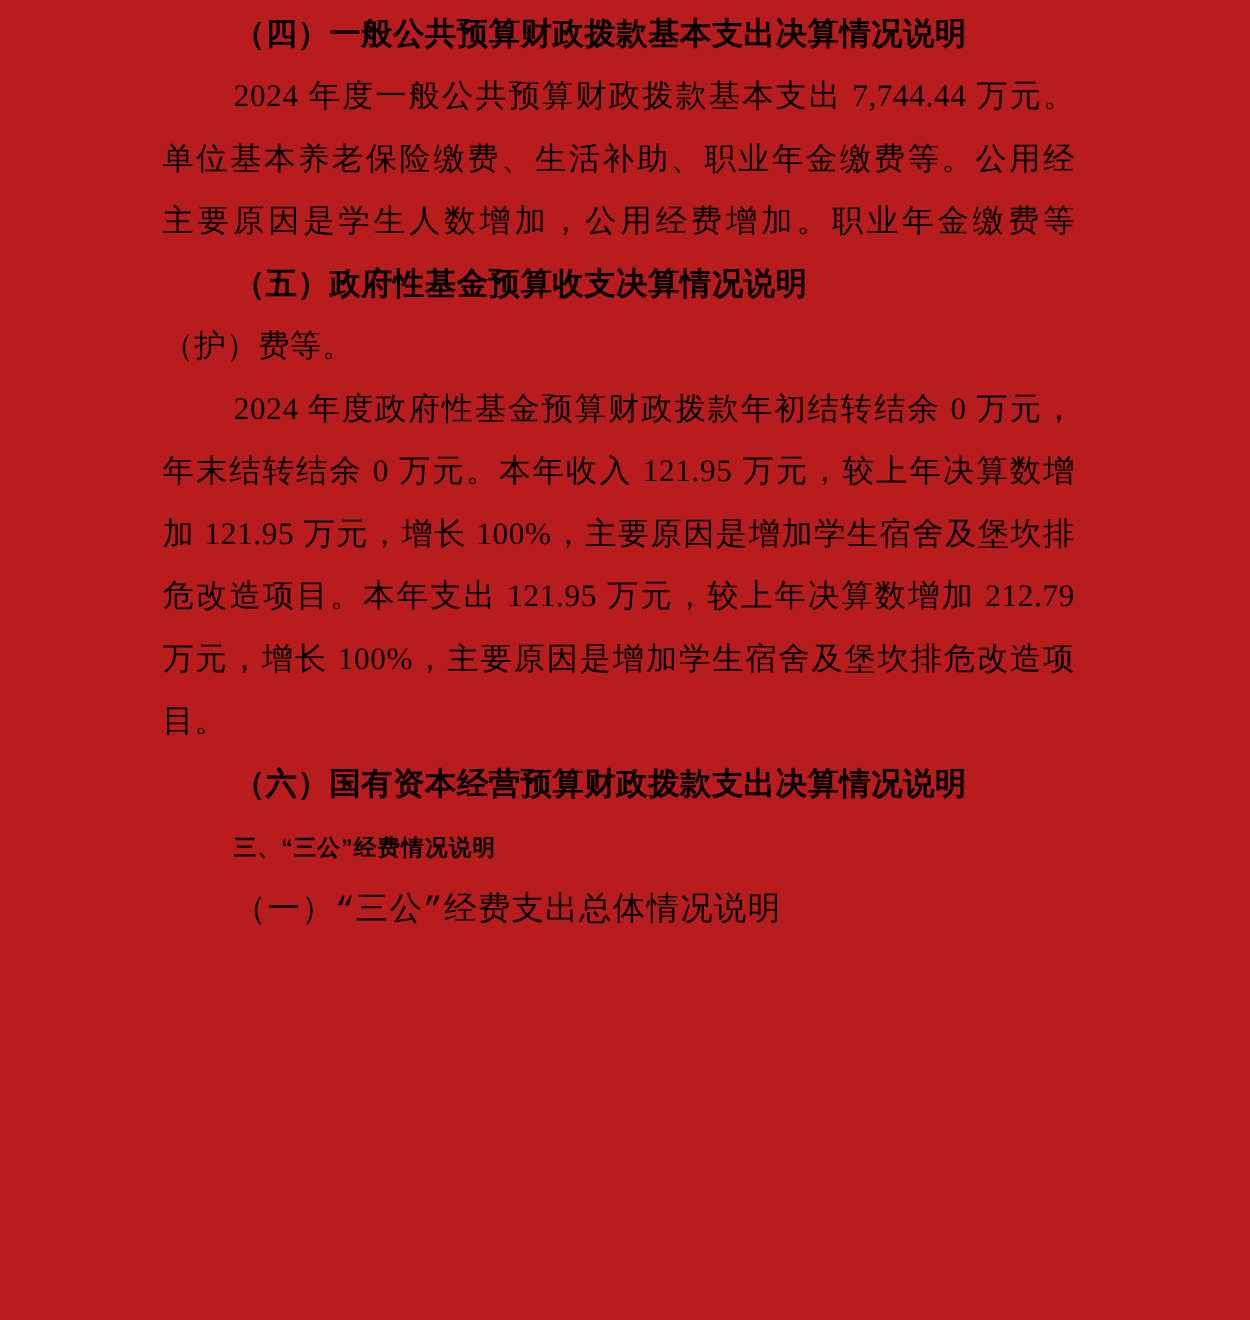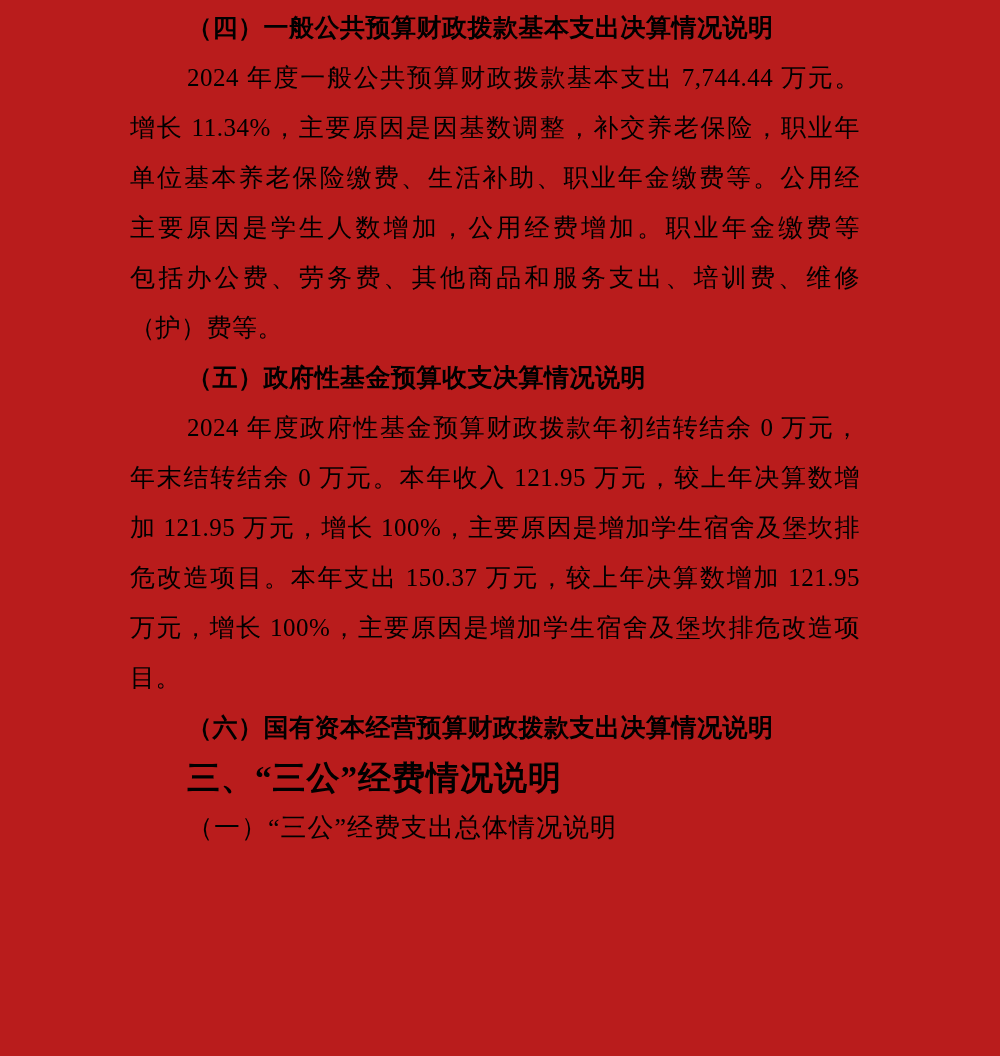--- a/index.html
+++ b/index.html
@@ -47,47 +47,46 @@
     text-align-last: justify;
     letter-spacing: 0.5px;
   }
   
   .line.heading-kai {
     font-weight: bold;
     font-size: 25px;
   }
   
   .line.heading-hei {
-    font-family: Liberation Serif, serif;
+    font-family: Liberation Sans, sans-serif;
     font-weight: bold;
-    font-size: 33px;
+    font-size: 18px;
     letter-spacing: 1px;
   }
   
   .line.heading-sub {
     font-size: 26px;
     letter-spacing: 1px;
+    font-family: Liberation Mono, monospace;
   }
 </style>
 </head>
 <body>
 
 <div class="page">
   <div class="text-block" id="doc">
       <div class="line heading-kai indent">（四）一般公共预算财政拨款基本支出决算情况说明</div>
       <div class="line body indent fill">2024 年度一般公共预算财政拨款基本支出 7,744.44 万元。</div>
-      <div class="line body fill">增长 11.34%，主要原因是因基数调整，补交养老保险，职业年</div>
       <div class="line body fill">单位基本养老保险缴费、生活补助、职业年金缴费等。公用经</div>
       <div class="line body fill">主要原因是学生人数增加，公用经费增加。职业年金缴费等</div>
-      <div class="line body fill">包括办公费、劳务费、其他商品和服务支出、培训费、维修</div>
+      <div class="line heading-kai indent">（五）政府性基金预算收支决算情况说明</div>
       <div class="line body">（护）费等。</div>
-      <div class="line heading-kai indent">（五）政府性基金预算收支决算情况说明</div>
       <div class="line body indent fill">2024 年度政府性基金预算财政拨款年初结转结余 0 万元，</div>
       <div class="line body fill">年末结转结余 0 万元。本年收入 121.95 万元，较上年决算数增</div>
       <div class="line body fill">加 121.95 万元，增长 100%，主要原因是增加学生宿舍及堡坎排</div>
-      <div class="line body fill">危改造项目。本年支出 150.37 万元，较上年决算数增加 121.95</div>
+      <div class="line body fill">危改造项目。本年支出 121.95 万元，较上年决算数增加 212.79</div>
       <div class="line body fill">万元，增长 100%，主要原因是增加学生宿舍及堡坎排危改造项</div>
       <div class="line body">目。</div>
       <div class="line heading-kai indent">（六）国有资本经营预算财政拨款支出决算情况说明</div>
       <div class="line heading-hei indent">三、“三公”经费情况说明</div>
       <div class="line heading-sub indent">（一）“三公”经费支出总体情况说明</div>
     </div>
 </div>
 
 </body></html>

